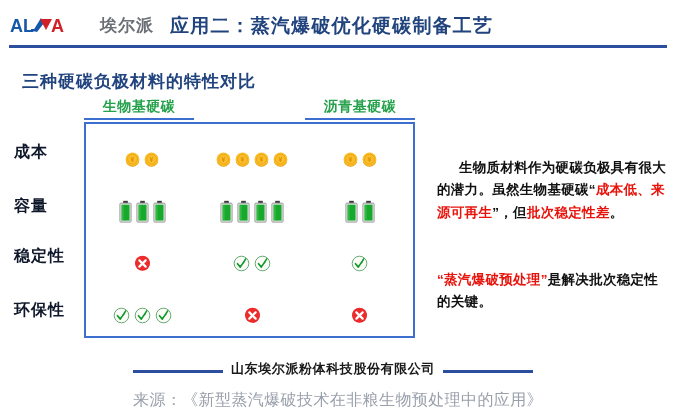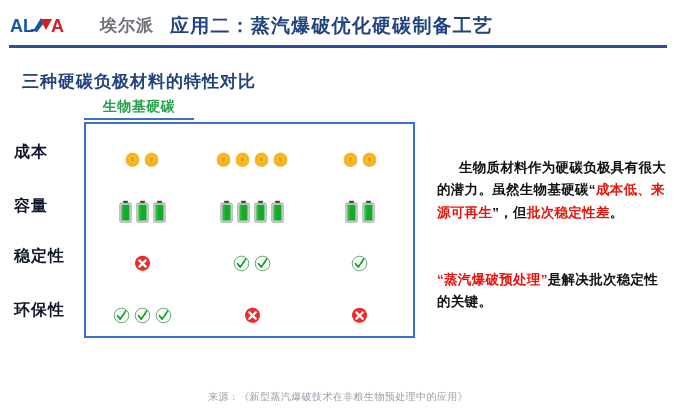--- a/index.html
+++ b/index.html
@@ -101,21 +101,21 @@
   .foot-line { position:absolute; top:10px; height:3px; background:#2b4f9e; }
   .foot-line.left  { left:133px; width:90px; }
   .foot-line.right { left:443px; width:90px; }
   .foot-name {
     position:absolute; left:228px; top:0px; width:210px;
     text-align:center; font-size:13px; font-weight:bold; color:#1a1a1a;
     letter-spacing:0.6px;
   }
   .source {
     position:absolute; left:0; top:390px; width:676px;
-    text-align:center; font-size:10px; color:#9aa0ab; letter-spacing:0.4px;
+    text-align:center; font-size:16px; color:#9aa0ab; letter-spacing:0.4px;
   }
 </style>
 </head>
 <body>
 
 <div class="slide">
 
   <div class="topbar">
     <div class="logo">
       <span class="logo-mark">
@@ -137,20 +137,24 @@
 
   <div class="col-headers">
     <div class="col-head ch0">
       <span>生物基硬碳</span>
       <span class="ul"></span>
     </div>
     <div class="col-head ch1 no-ul">
       <span>树脂基硬碳</span>
       <span class="ul"></span>
     </div>
+    <div class="col-head ch2">
+      <span>沥青基硬碳</span>
+      <span class="ul"></span>
+    </div>
   </div>
 
   <div class="row-label rl0">成本</div>
   <div class="row-label rl1">容量</div>
   <div class="row-label rl2">稳定性</div>
   <div class="row-label rl3">环保性</div>
 
   <div class="table-box"></div>
 
   <div class="cells">
@@ -332,15 +336,20 @@
   </div>
 
   <div class="note note-1">
     <p><span>生物质材料作为硬碳负极具有很大的潜力。虽然生物基硬碳</span><span>“</span><span class="hl">成本低、来源可再生</span><span>”</span><span>，</span><span>但</span><span class="hl">批次稳定性差</span><span>。</span></p>
   </div>
 
   <div class="note note-2">
     <p><span class="hl">“</span><span class="hl">蒸汽爆破预处理</span><span class="hl">”</span><span>是解决批次</span><span>稳定性的关键。</span></p>
   </div>
 
+  <div class="footer">
+    <div class="foot-line left"></div>
+    <div class="foot-name">山东埃尔派粉体科技股份有限公司</div>
+    <div class="foot-line right"></div>
+  </div>
   <div class="source">来源：《新型蒸汽爆破技术在非粮生物预处理中的应用》</div>
 
 </div>
 
 </body></html>

